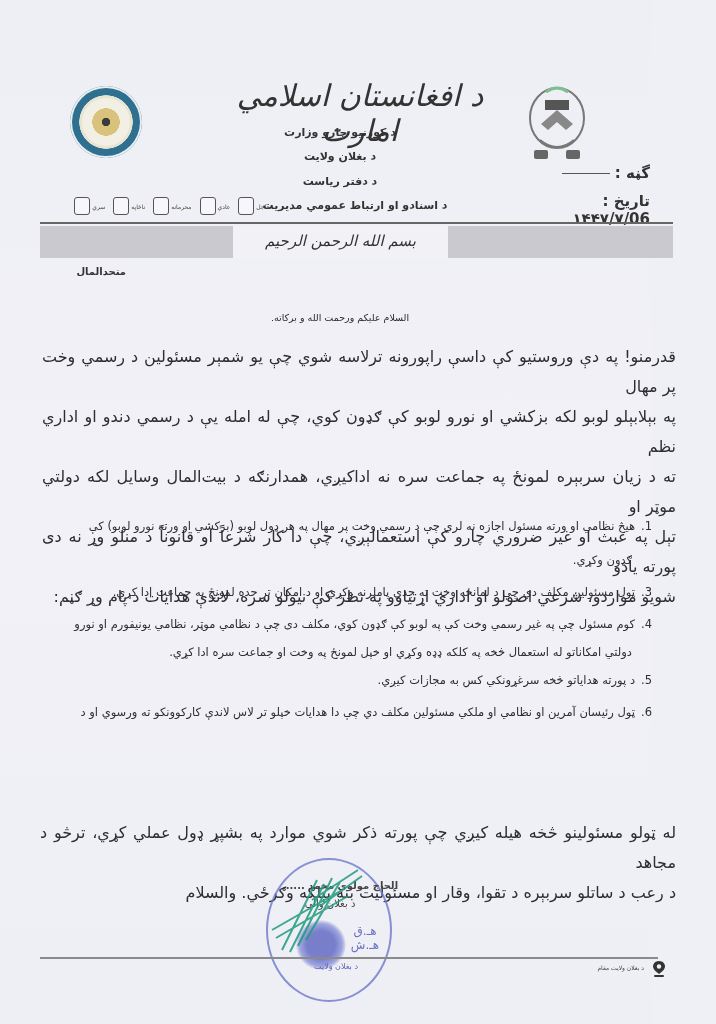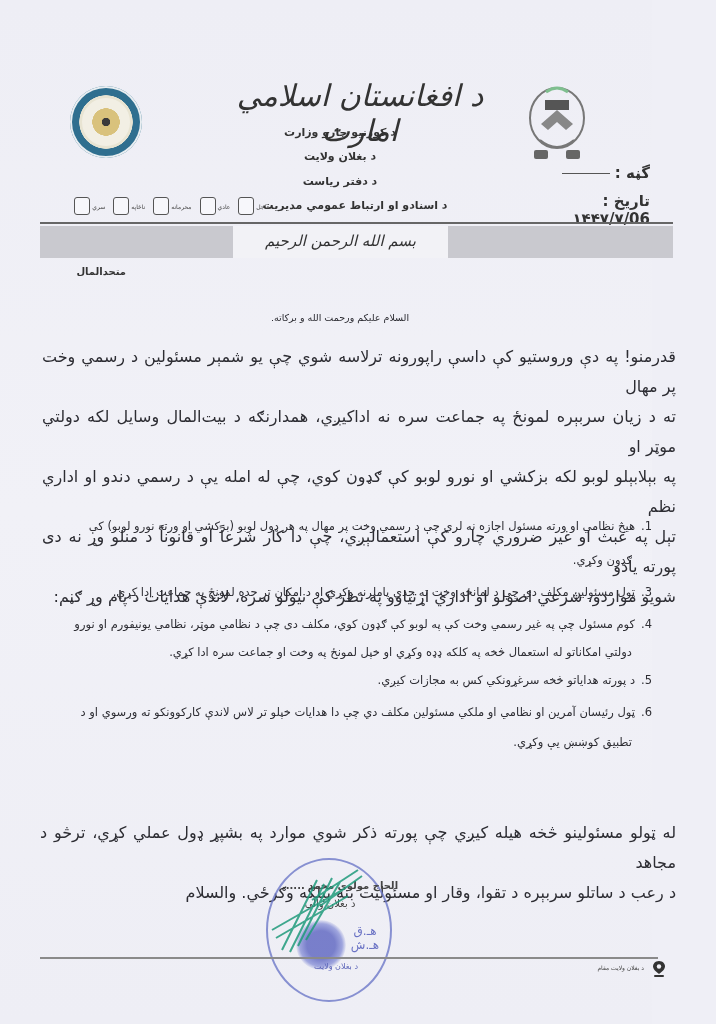--- a/index.html
+++ b/index.html
@@ -133,22 +133,22 @@
   <div class="abs bismillah-bar"></div>
   <div class="abs bismillah-center rtl">بسم الله الرحمن الرحيم</div>
 
   <div class="abs meta rtl" style="left:66px;top:266px;width:60px;font-size:10px;">متحدالمال</div>
 
 
   <div class="abs rtl" style="left:240px;top:312px;width:200px;font-size:9.5px;text-align:center;">السلام عليکم ورحمت الله و برکاته.</div>
 
   <div class="abs rtl body-text" style="left:42px;top:342px;width:634px;">
     <div>قدرمنو! په دې وروستيو کې داسې راپورونه ترلاسه شوي چې يو شمېر مسئولين د رسمي وخت پر مهال</div>
+    <div>په بېلابېلو لوبو لکه بزکشي او نورو لوبو کې ګډون کوي، چې له امله يې د رسمي دندو او اداري نظم</div>
     <div>ته د زيان سربېره لمونځ په جماعت سره نه اداکيږي، همدارنګه د بيت‌المال وسايل لکه دولتي موټر او</div>
-    <div>په بېلابېلو لوبو لکه بزکشي او نورو لوبو کې ګډون کوي، چې له امله يې د رسمي دندو او اداري نظم</div>
     <div>تېل په عبث او غير ضروري چارو کې استعمالېږي، چې دا کار شرعاً او قانوناً د منلو وړ نه دی پورته يادو</div>
     <div style="text-align-last:right;">شويو مواردو، شرعي اصولو او اداري اړتياوو په نظر کې نيولو سره، لاندې هدايات د پام وړ ګڼم:</div>
   </div>
 
   <div class="abs rtl" style="left:40px;top:512px;width:612px;">
     <div class="list-item">
       <div><span class="num">1.</span><span>هيڅ نظامي او ورته مسئول اجازه نه لري چې د رسمي وخت پر مهال په هر ډول لوبو (بزکشي او ورته نورو لوبو) کې</span></div>
       <div style="padding-right:20px;margin-top:6px;">ګډون وکړي.</div>
     </div>
     <div class="list-item" style="margin-top:4px;">
@@ -156,21 +156,20 @@
     </div>
     <div class="list-item" style="margin-top:4px;">
       <div><span class="num">4.</span><span>کوم مسئول چې په غير رسمي وخت کې په لوبو کې ګډون کوي، مکلف دی چې د نظامي موټر، نظامي يونيفورم او نورو</span></div>
       <div style="padding-right:20px;">دولتي امکاناتو له استعمال څخه په کلکه ډډه وکړي او خپل لمونځ په وخت او جماعت سره ادا کړي.</div>
     </div>
     <div class="list-item">
       <span class="num">5.</span><span>د پورته هداياتو څخه سرغړونکي کس به مجازات کيږي.</span>
     </div>
     <div class="list-item" style="margin-top:4px;">
       <div><span class="num">6.</span><span>ټول رئيسان آمرين او نظامي او ملکي مسئولين مکلف دي چې دا هدايات خپلو تر لاس لاندې کارکوونکو ته ورسوي او د</span></div>
-      <div style="padding-right:20px;margin-top:2px;">تطبيق کوښښ يې وکړي.</div>
     </div>
   </div>
 
   <div class="abs rtl body-text" style="left:40px;top:818px;width:636px;">
     <div>له ټولو مسئولينو څخه هيله کيږي چې پورته ذکر شوي موارد په بشپړ ډول عملي کړي، ترڅو د مجاهد</div>
     <div style="text-align-last:right;">د رعب د ساتلو سربېره د تقوا، وقار او مسئوليت بنه بېلګه وګرځي. والسلام</div>
   </div>
 
   <div class="abs stamp"></div>
   <div class="abs stamp-core"></div>

